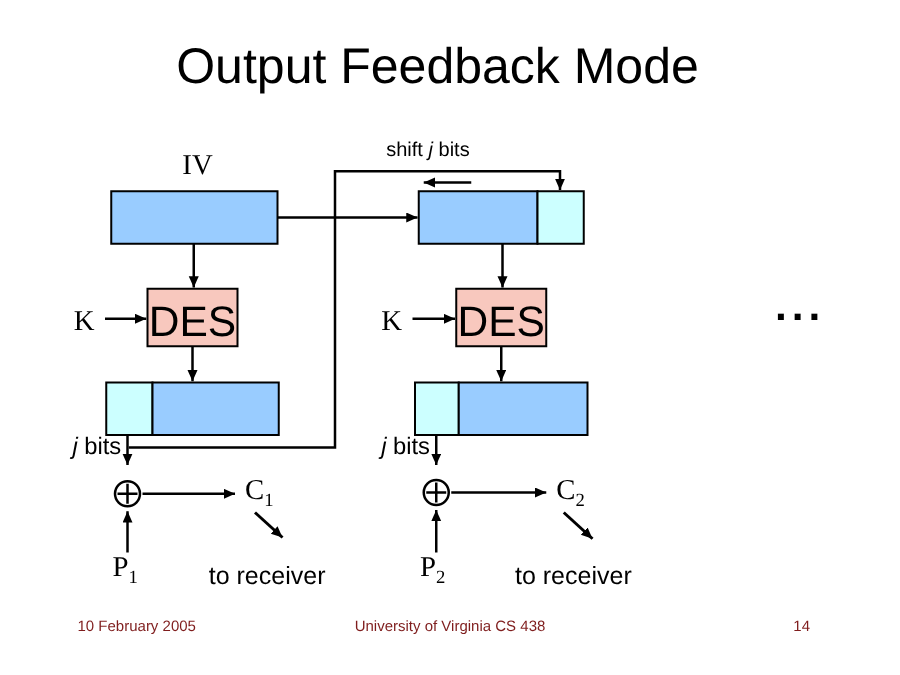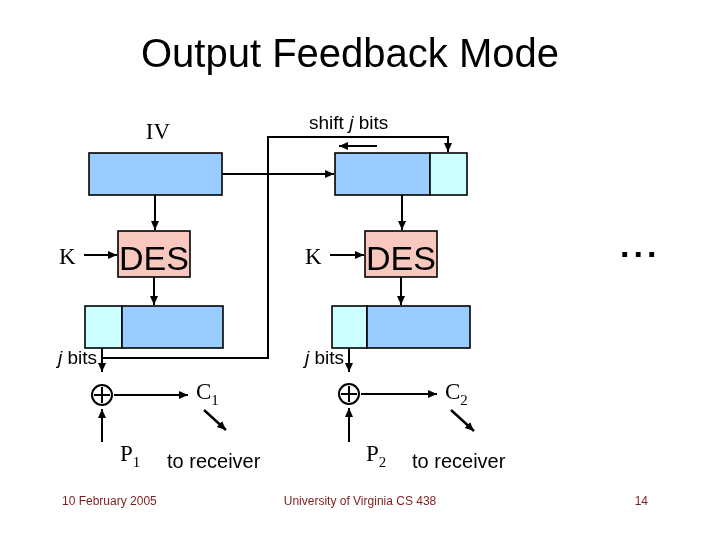--- a/index.html
+++ b/index.html
@@ -3,26 +3,26 @@
 <meta charset="utf-8">
 <style>
   html,body{margin:0;padding:0;background:#fff;}
   .slide{position:relative;width:720px;height:540px;background:#ffffff;overflow:hidden;
          font-family:"Liberation Sans",sans-serif;}
   .abs{position:absolute;white-space:nowrap;}
   .sans{font-family:"Liberation Sans",sans-serif;color:#000;}
   .serif{font-family:"Liberation Serif",serif;color:#000;}
   .title{left:0;top:31px;width:700px;text-align:center;font-size:40px;line-height:1.1;color:#000;}
   .ivlbl{left:136px;top:119px;width:44px;text-align:center;font-size:23px;}
-  .shiftlbl{left:309px;top:112px;font-size:19px;}
+  .shiftlbl{left:309px;top:112px;font-size:16px;}
   .klbl{top:244px;font-size:23px;}
   .deslbl{top:239px;width:72px;text-align:center;font-size:34px;}
   .jbits{top:347px;width:57px;text-align:right;font-size:19px;}
   .clbl{top:379px;font-size:23px;}
-  .plbl{top:441px;font-size:23px;margin-left:30px;}
+  .plbl{top:441px;font-size:23px;}
   .recv{top:450px;font-size:20px;}
   .ellipsis{left:620px;top:228px;font-size:34px;font-weight:bold;letter-spacing:4px;color:#000;line-height:1;}
   .ital{font-style:italic;}
   sub{font-size:0.65em;line-height:0;}
   .footer{top:494px;font-size:12px;color:#7f1d1d;}
   .f-date{left:62px;}
   .f-course{left:60px;width:600px;text-align:center;}
   .f-page{left:600px;width:48px;text-align:right;}
   svg{position:absolute;left:0;top:0;}
 </style>

